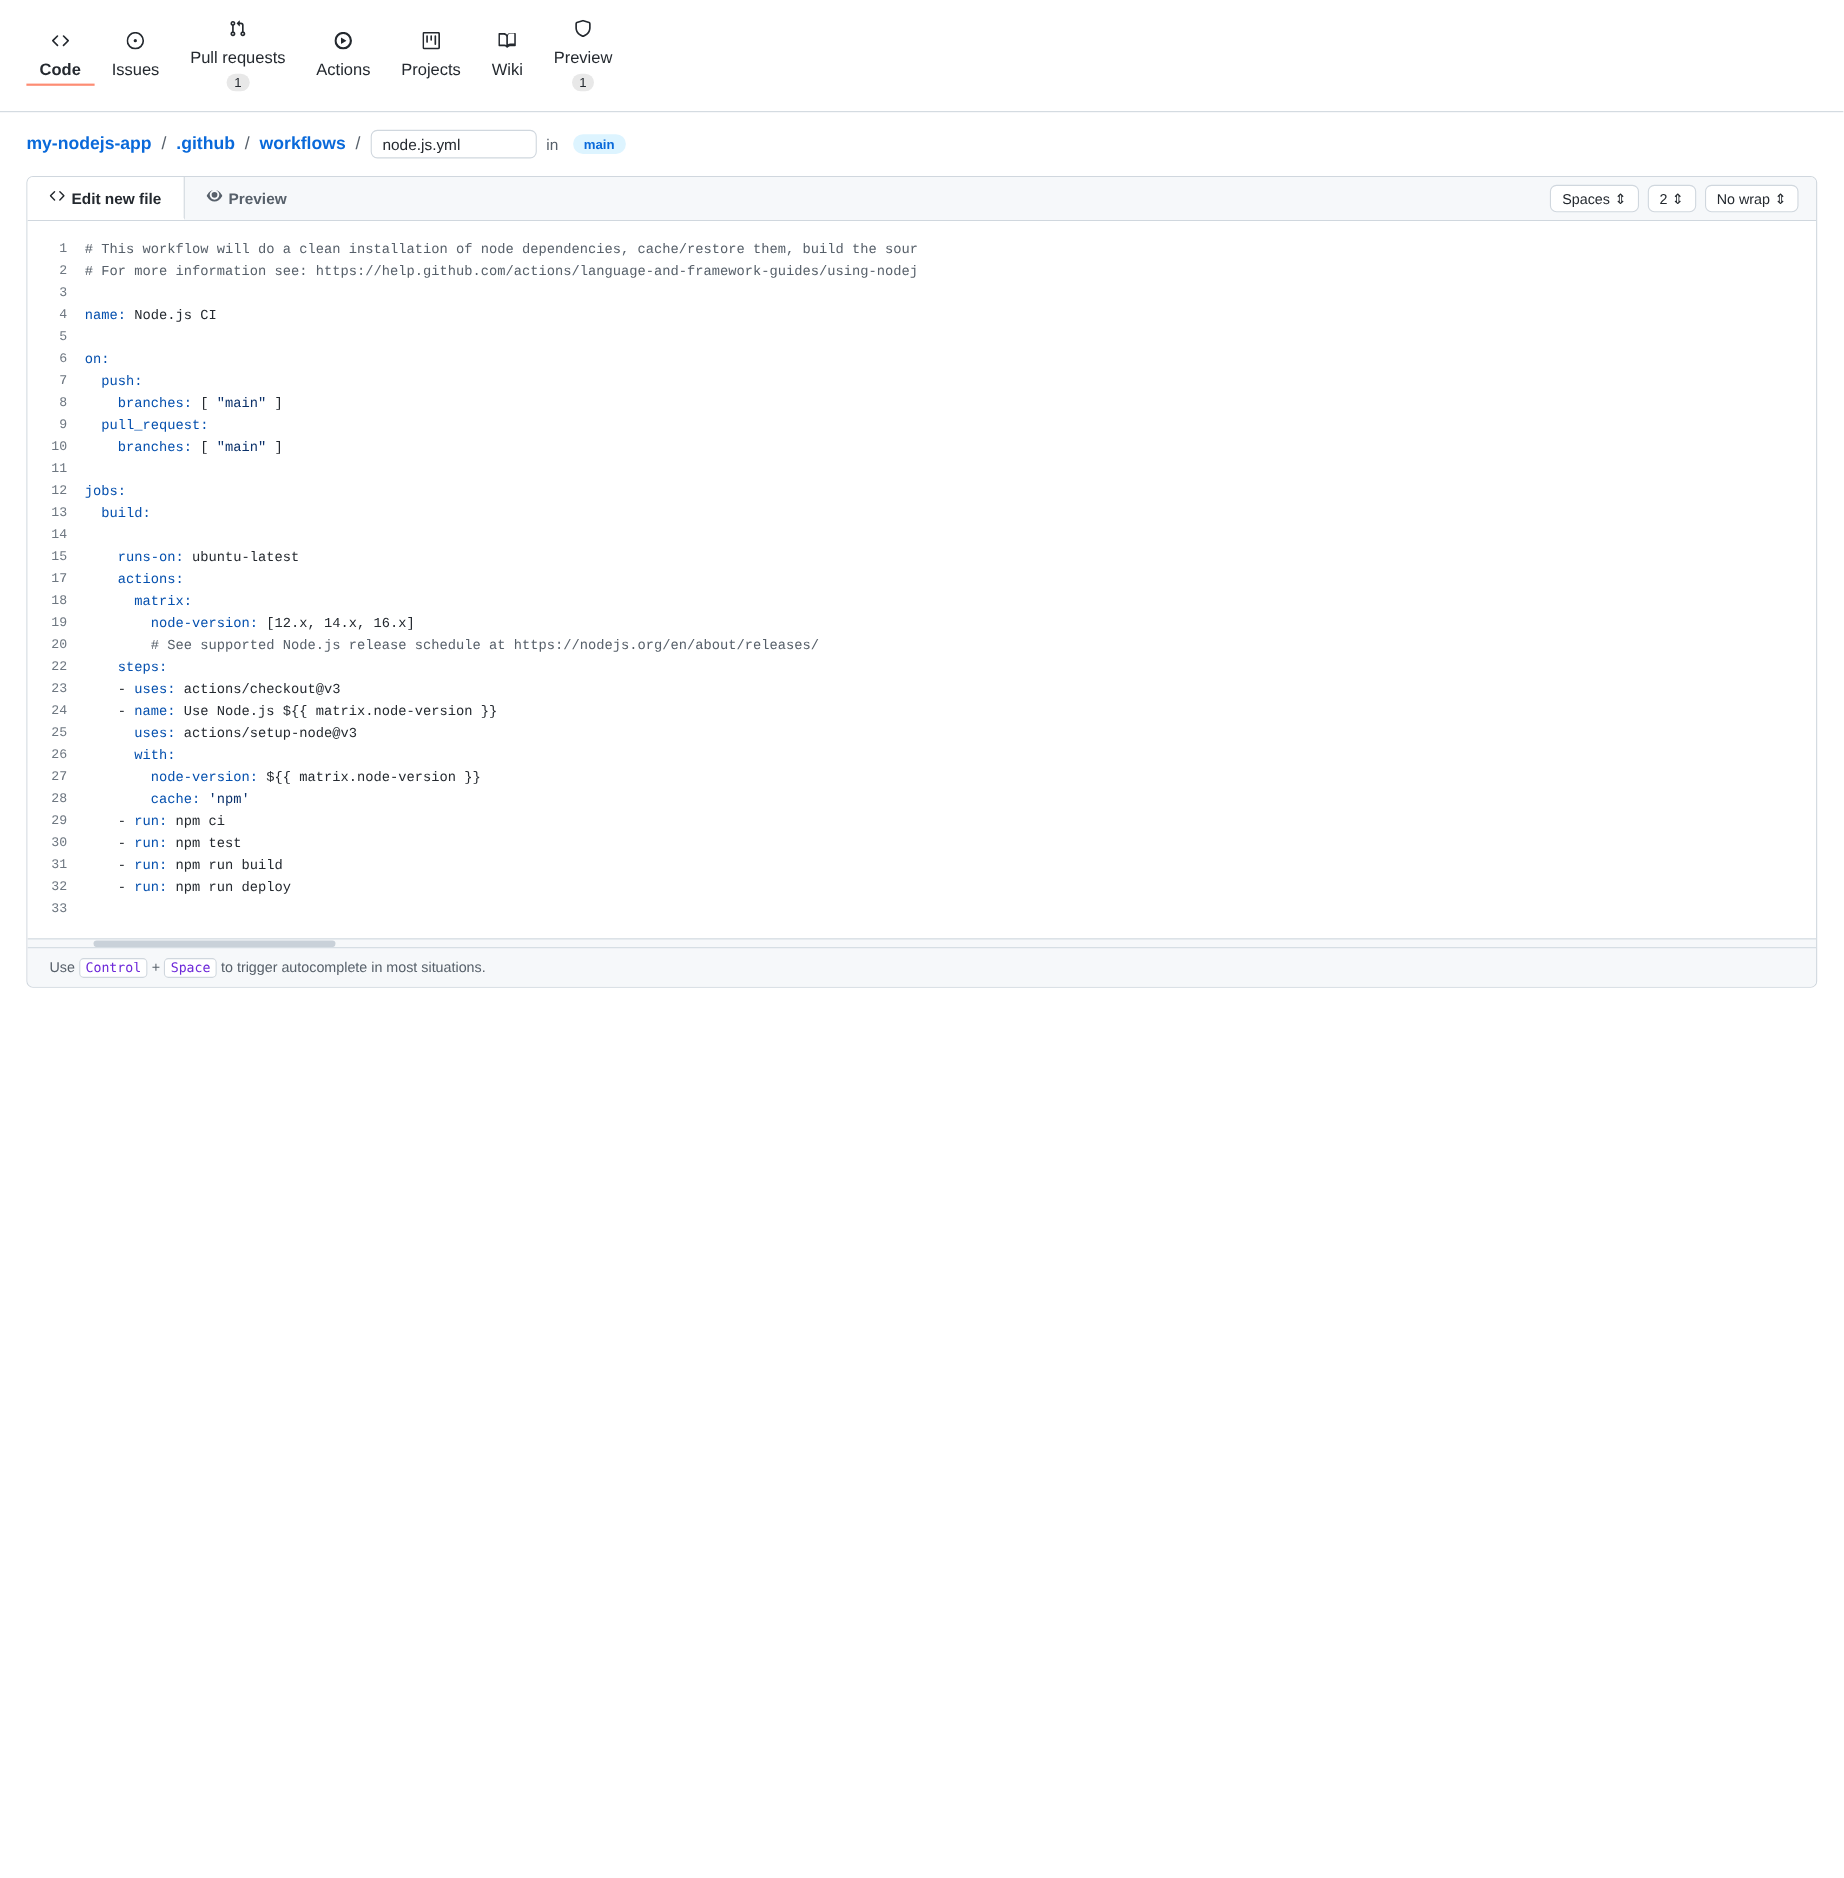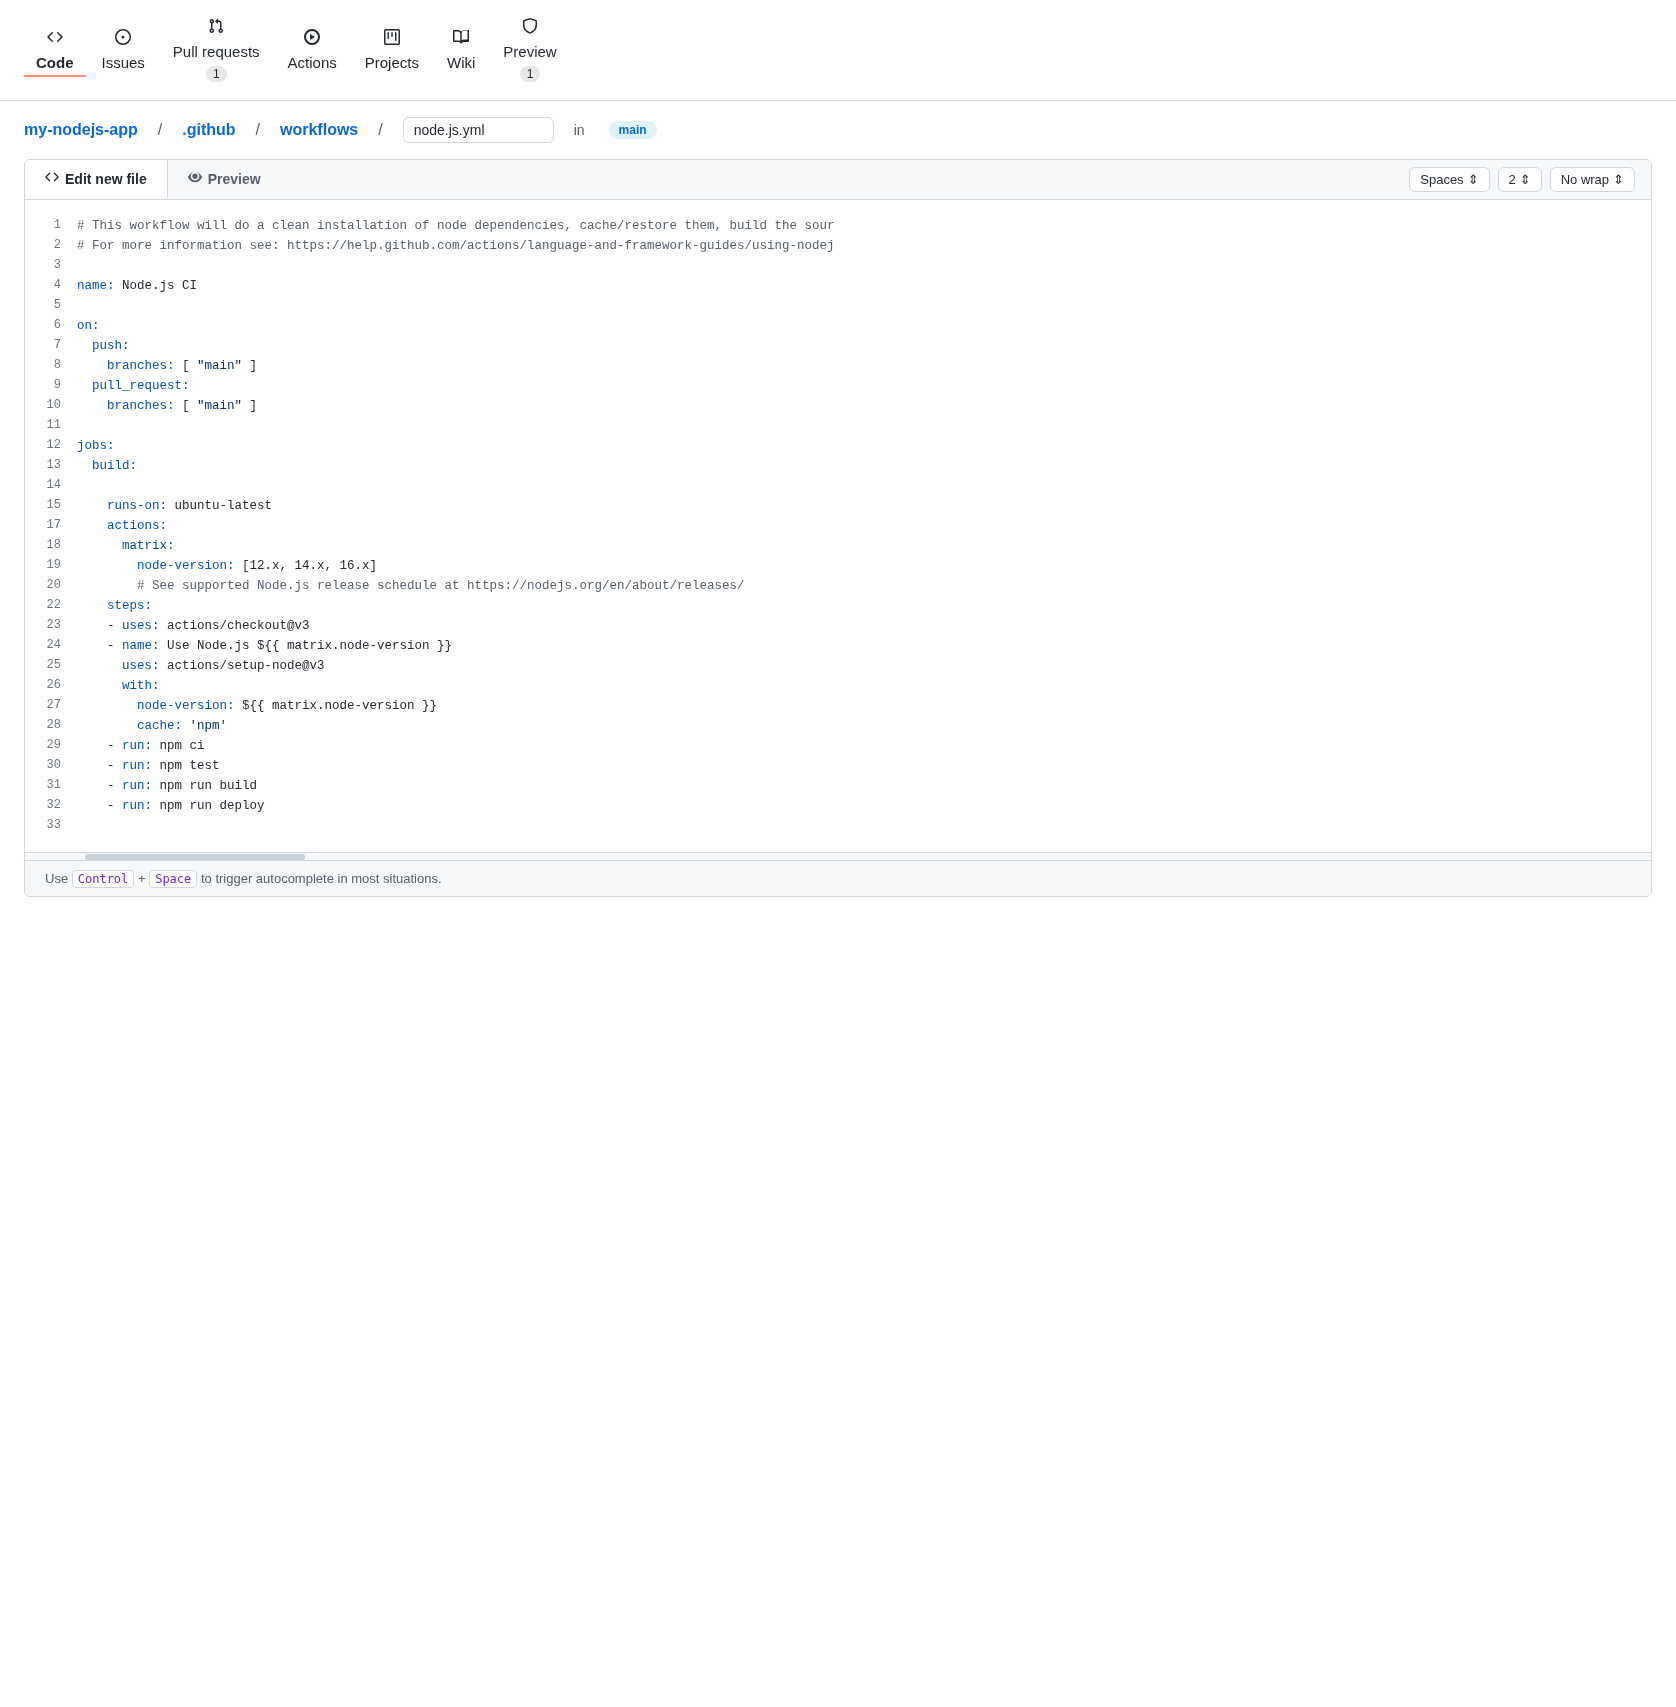--- a/index.html
+++ b/index.html
@@ -45,21 +45,21 @@
       font-size: 12px;
       font-weight: 500;
       color: #24292f;
     }
 
     
     .breadcrumb-bar {
       padding: 16px 24px;
       display: flex;
       align-items: center;
-      gap: 20px;
+      gap: 9px;
       font-size: 16px;
     }
     .breadcrumb-link {
       color: #0969da;
       cursor: pointer;
       font-weight: 600;
     }
     .breadcrumb-sep { color: #57606a; font-weight: 400; }
     .breadcrumb-input {
       border: 1px solid #d0d7de;

